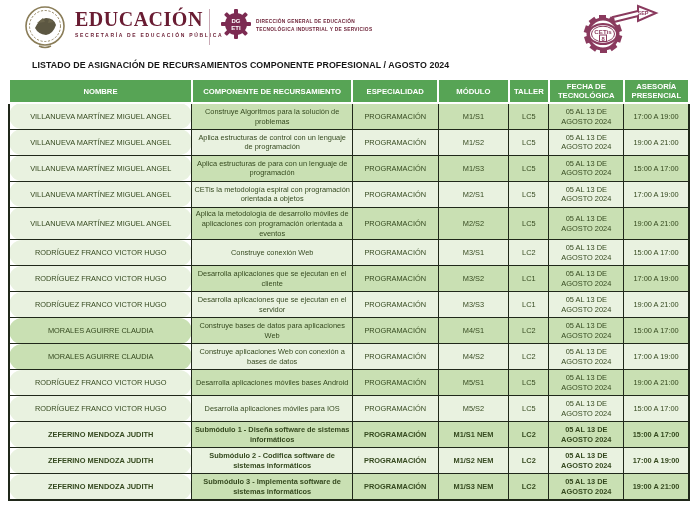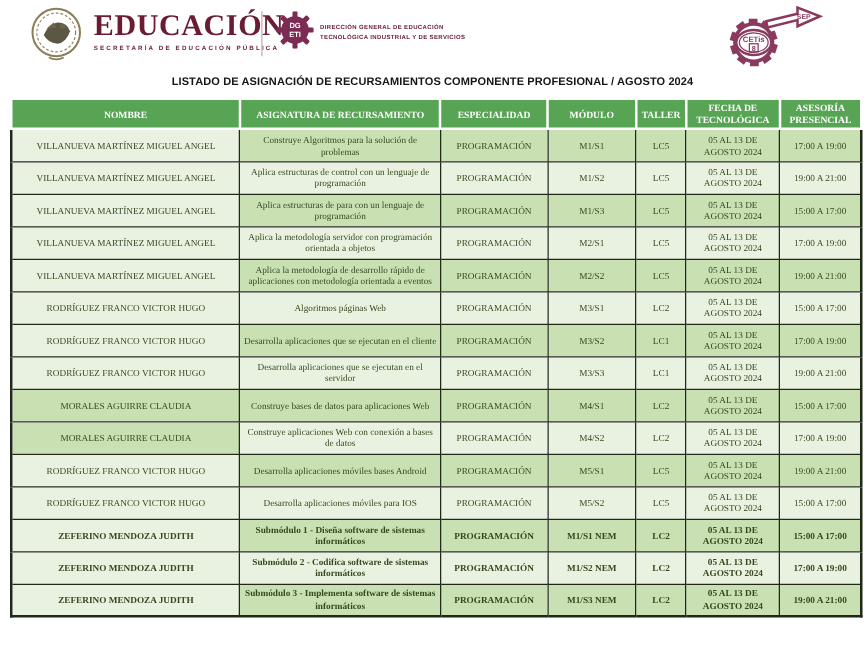--- a/index.html
+++ b/index.html
@@ -8,55 +8,55 @@
     width:692px; height:518px; overflow:hidden;
     background:#ffffff;
     font-family:"Liberation Sans", sans-serif;
   }
   
   .topbar { position:relative; height:58px; }
   .edu-logo { position:absolute; left:24px; top:5px; display:flex; align-items:flex-start; gap:9px; }
   .edu-text { padding-top:4px; }
   .edu-wordmark {
     font-family:"Liberation Serif", serif; font-weight:bold;
-    font-size:24px; line-height:1; color:var(--maroon); letter-spacing:.5px;
+    font-size:20px; line-height:1; color:var(--maroon); letter-spacing:.5px;
   }
   .edu-tagline {
     margin-top:3px; font-size:5px; font-weight:bold;
     letter-spacing:1.7px; color:var(--maroon);
   }
   .brand-divider { position:absolute; left:209px; top:9px; width:1px; height:36px; background:#c9aab6; }
   .dgeti-logo { position:absolute; left:221px; top:9px; display:flex; align-items:center; gap:5px; }
   .dgeti-text { font-size:4.8px; font-weight:bold; color:var(--maroon); line-height:1.6; letter-spacing:.3px; }
   .cetis-logo { position:absolute; left:572px; top:2px; }
   
   .page-title {
-    height:20px; line-height:15px; text-align:center;
-    font-size:8.8px; font-weight:bold; color:#151515; letter-spacing:.1px;
+    height:20px; line-height:15px; 
+    font-size:8.8px; font-weight:bold; color:#151515; letter-spacing:.1px;margin-left:32px;
   }
   
-  table { border-collapse:collapse; table-layout:fixed; width:682px; margin-left:8px;font-family:Liberation Serif, serif; }
+  table { border-collapse:collapse; table-layout:fixed; width:682px; margin-left:8px; }
   col.c0{width:26.9%} col.c1{width:23.6%} col.c2{width:12.6%}
   col.c3{width:10.4%} col.c4{width:5.9%}  col.c5{width:11.0%} col.c6{width:9.6%}
   thead th {
     background:var(--hgreen); color:#ffffff;
     font-size:7.7px; font-weight:bold; line-height:1.2;
     border:2px solid #ffffff; padding:2px 1px; text-align:center;
   }
   tbody td {
     font-size:7.4px; color:#35491f; text-align:center;
     border:1px solid #20281a; padding:1px 2px; line-height:1.32;
     height:26px; overflow:hidden;
   }
   tbody td.g { background:var(--bgreen); }
   tbody td.l { background:var(--blight); }
   tbody tr.bold td { font-weight:bold; }
   tbody tr:first-child td { border-top-width:2px; }
   tbody tr:last-child td { border-bottom-width:2px; }
-  tbody td:first-child { border-left-width:2px; }
+  tbody td:first-child { border-left-width:2px;border-radius:13px; }
   tbody td:last-child { border-right-width:2px; }
 </style>
 </head>
 <body>
 
 <div class="topbar">
 
   <div class="edu-logo">
     <span>
       <svg width="42" height="46" viewBox="0 0 42 46">
@@ -133,21 +133,21 @@
       <col class="c1">
       <col class="c2">
       <col class="c3">
       <col class="c4">
       <col class="c5">
       <col class="c6">
   </colgroup>
   <thead>
     <tr>
       <th>NOMBRE</th>
-      <th>ASIGNATURA DE RECURSAMIENTO</th>
+      <th>COMPONENTE DE RECURSAMIENTO</th>
       <th>ESPECIALIDAD</th>
       <th>MÓDULO</th>
       <th>TALLER</th>
       <th>FECHA DE TECNOLÓGICA</th>
       <th>ASESORÍA PRESENCIAL</th>
     </tr>
   </thead>
   <tbody>
       <tr>
         <td class="l">VILLANUEVA MARTÍNEZ MIGUEL ANGEL</td>
@@ -171,39 +171,39 @@
         <td class="l">VILLANUEVA MARTÍNEZ MIGUEL ANGEL</td>
         <td class="g">Aplica estructuras de para con un lenguaje de programación</td>
         <td class="g">PROGRAMACIÓN</td>
         <td class="g">M1/S3</td>
         <td class="g">LC5</td>
         <td class="g">05 AL 13 DE AGOSTO 2024</td>
         <td class="g">15:00 A 17:00</td>
       </tr>
       <tr>
         <td class="l">VILLANUEVA MARTÍNEZ MIGUEL ANGEL</td>
-        <td class="l">Aplica la metodología servidor con programación orientada a objetos</td>
+        <td class="l">CETis la metodología espiral con programación orientada a objetos</td>
         <td class="l">PROGRAMACIÓN</td>
         <td class="l">M2/S1</td>
         <td class="l">LC5</td>
         <td class="l">05 AL 13 DE AGOSTO 2024</td>
         <td class="l">17:00 A 19:00</td>
       </tr>
       <tr>
         <td class="l">VILLANUEVA MARTÍNEZ MIGUEL ANGEL</td>
-        <td class="g">Aplica la metodología de desarrollo rápido de aplicaciones con metodología orientada a eventos</td>
+        <td class="g">Aplica la metodología de desarrollo móviles de aplicaciones con programación orientada a eventos</td>
         <td class="g">PROGRAMACIÓN</td>
         <td class="g">M2/S2</td>
         <td class="g">LC5</td>
         <td class="g">05 AL 13 DE AGOSTO 2024</td>
         <td class="g">19:00 A 21:00</td>
       </tr>
       <tr>
         <td class="l">RODRÍGUEZ FRANCO VICTOR HUGO</td>
-        <td class="l">Algoritmos páginas Web</td>
+        <td class="l">Construye conexión Web</td>
         <td class="l">PROGRAMACIÓN</td>
         <td class="l">M3/S1</td>
         <td class="l">LC2</td>
         <td class="l">05 AL 13 DE AGOSTO 2024</td>
         <td class="l">15:00 A 17:00</td>
       </tr>
       <tr>
         <td class="l">RODRÍGUEZ FRANCO VICTOR HUGO</td>
         <td class="g">Desarrolla aplicaciones que se ejecutan en el cliente</td>
         <td class="g">PROGRAMACIÓN</td>

